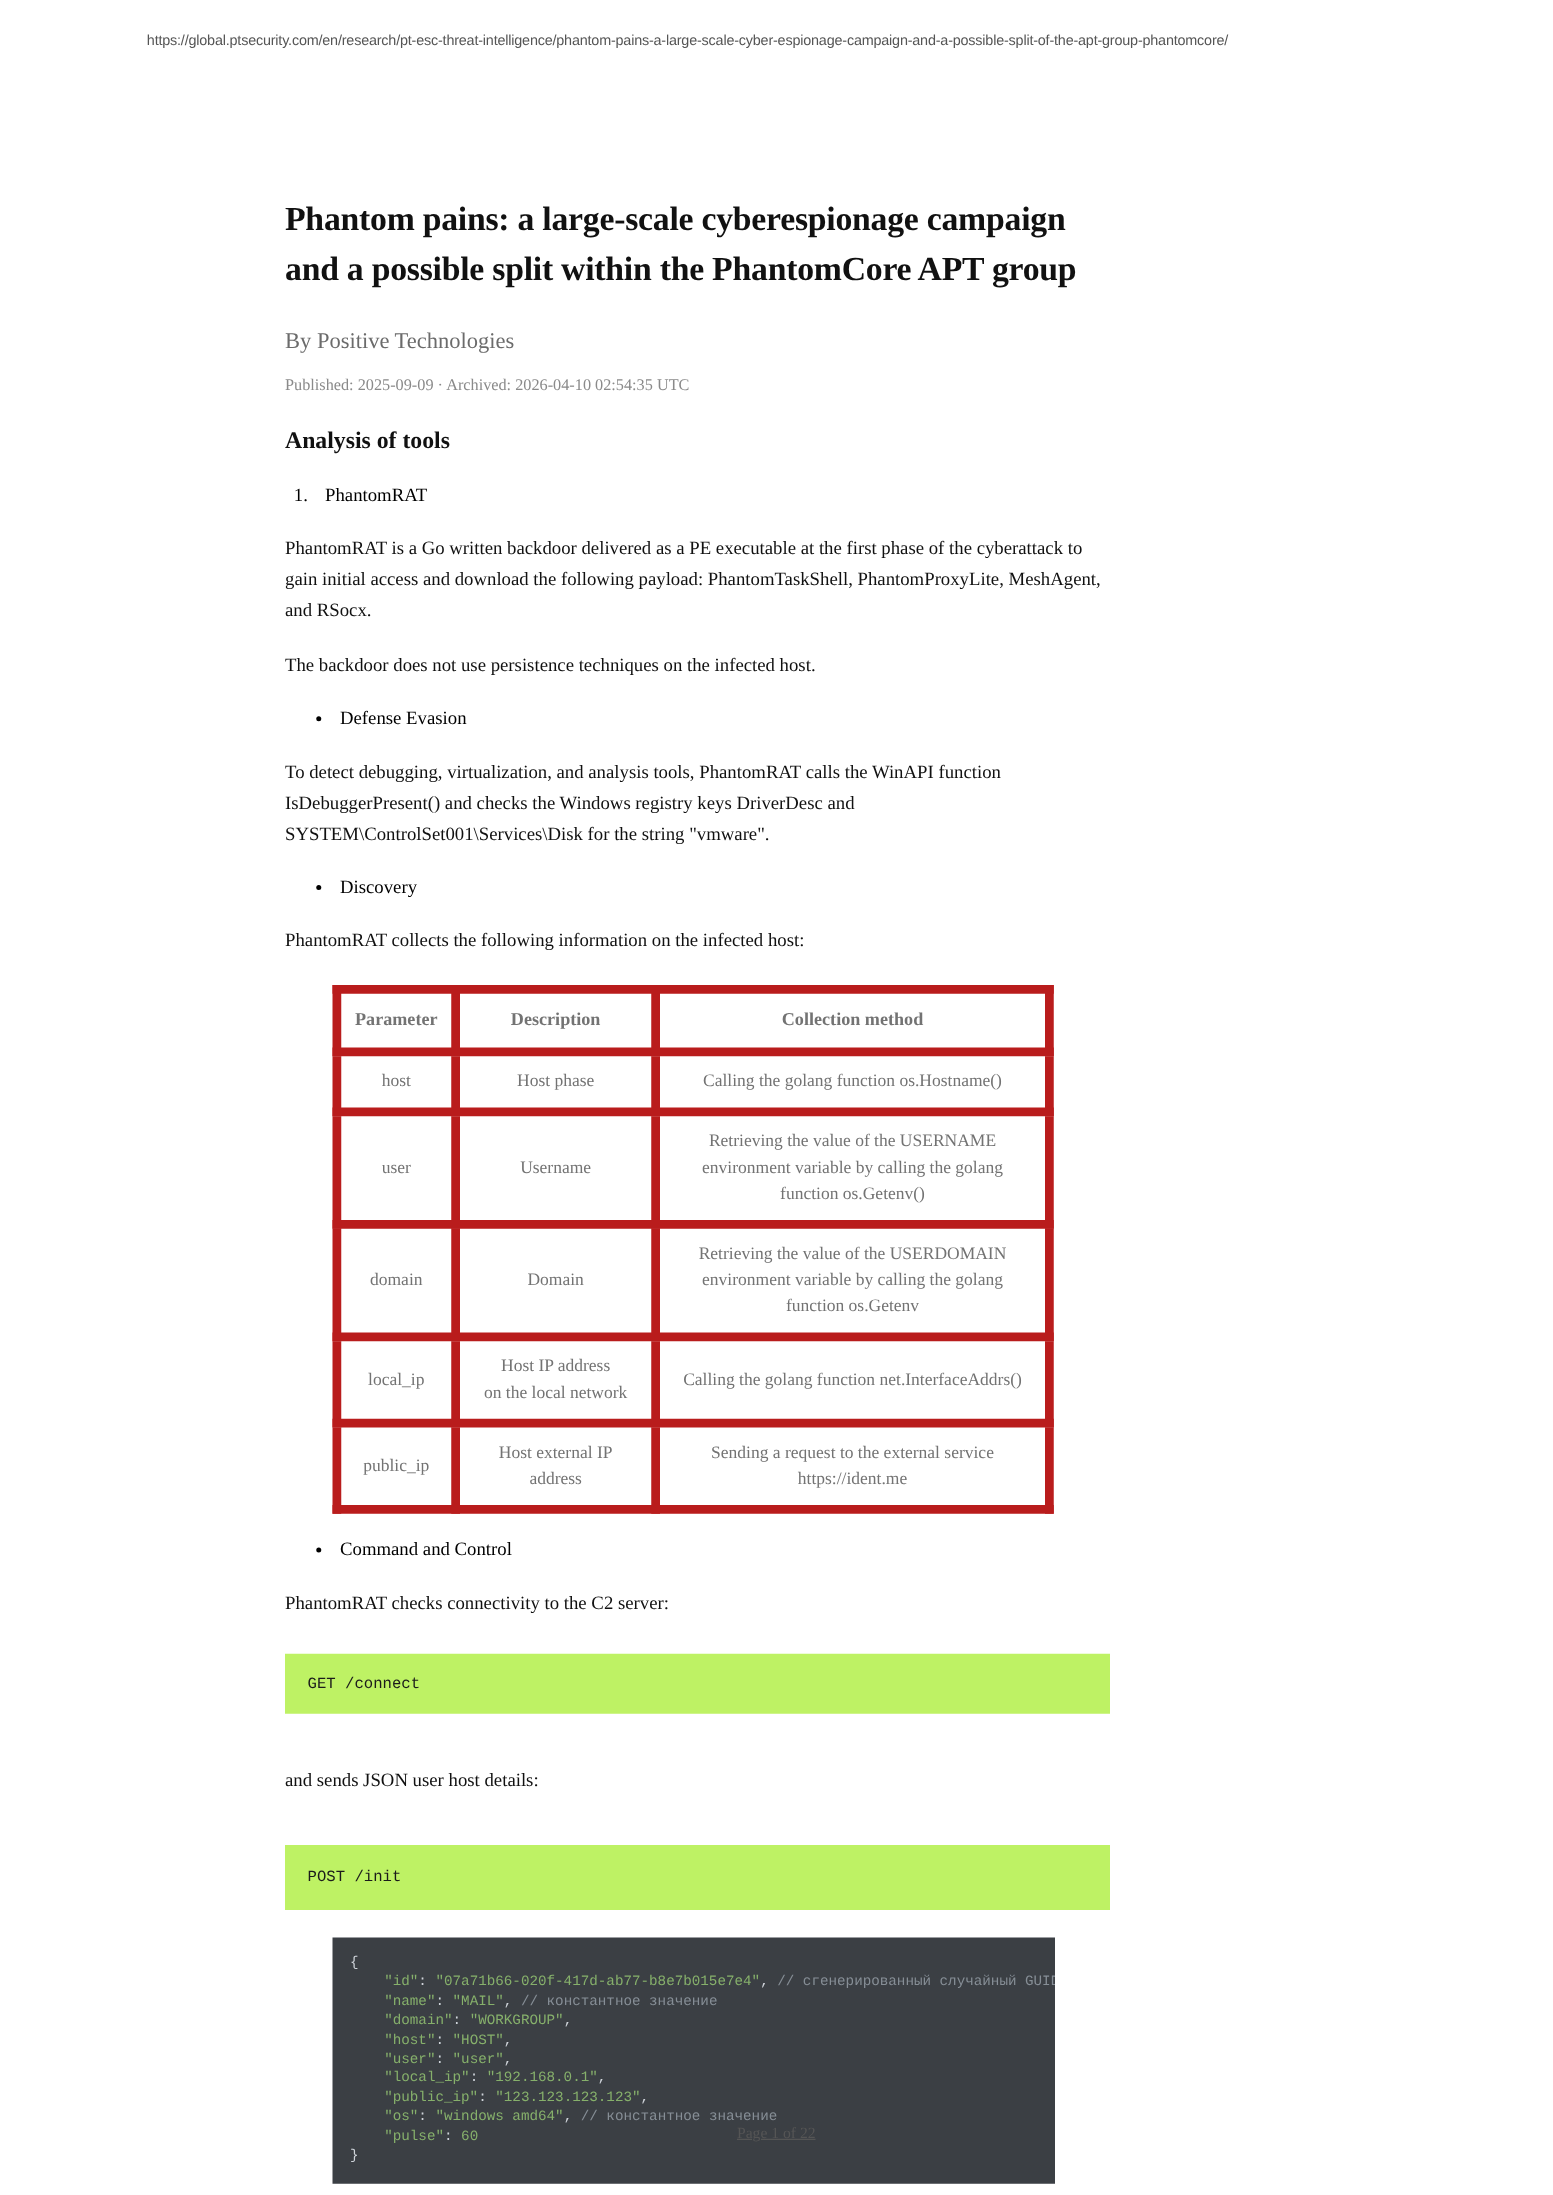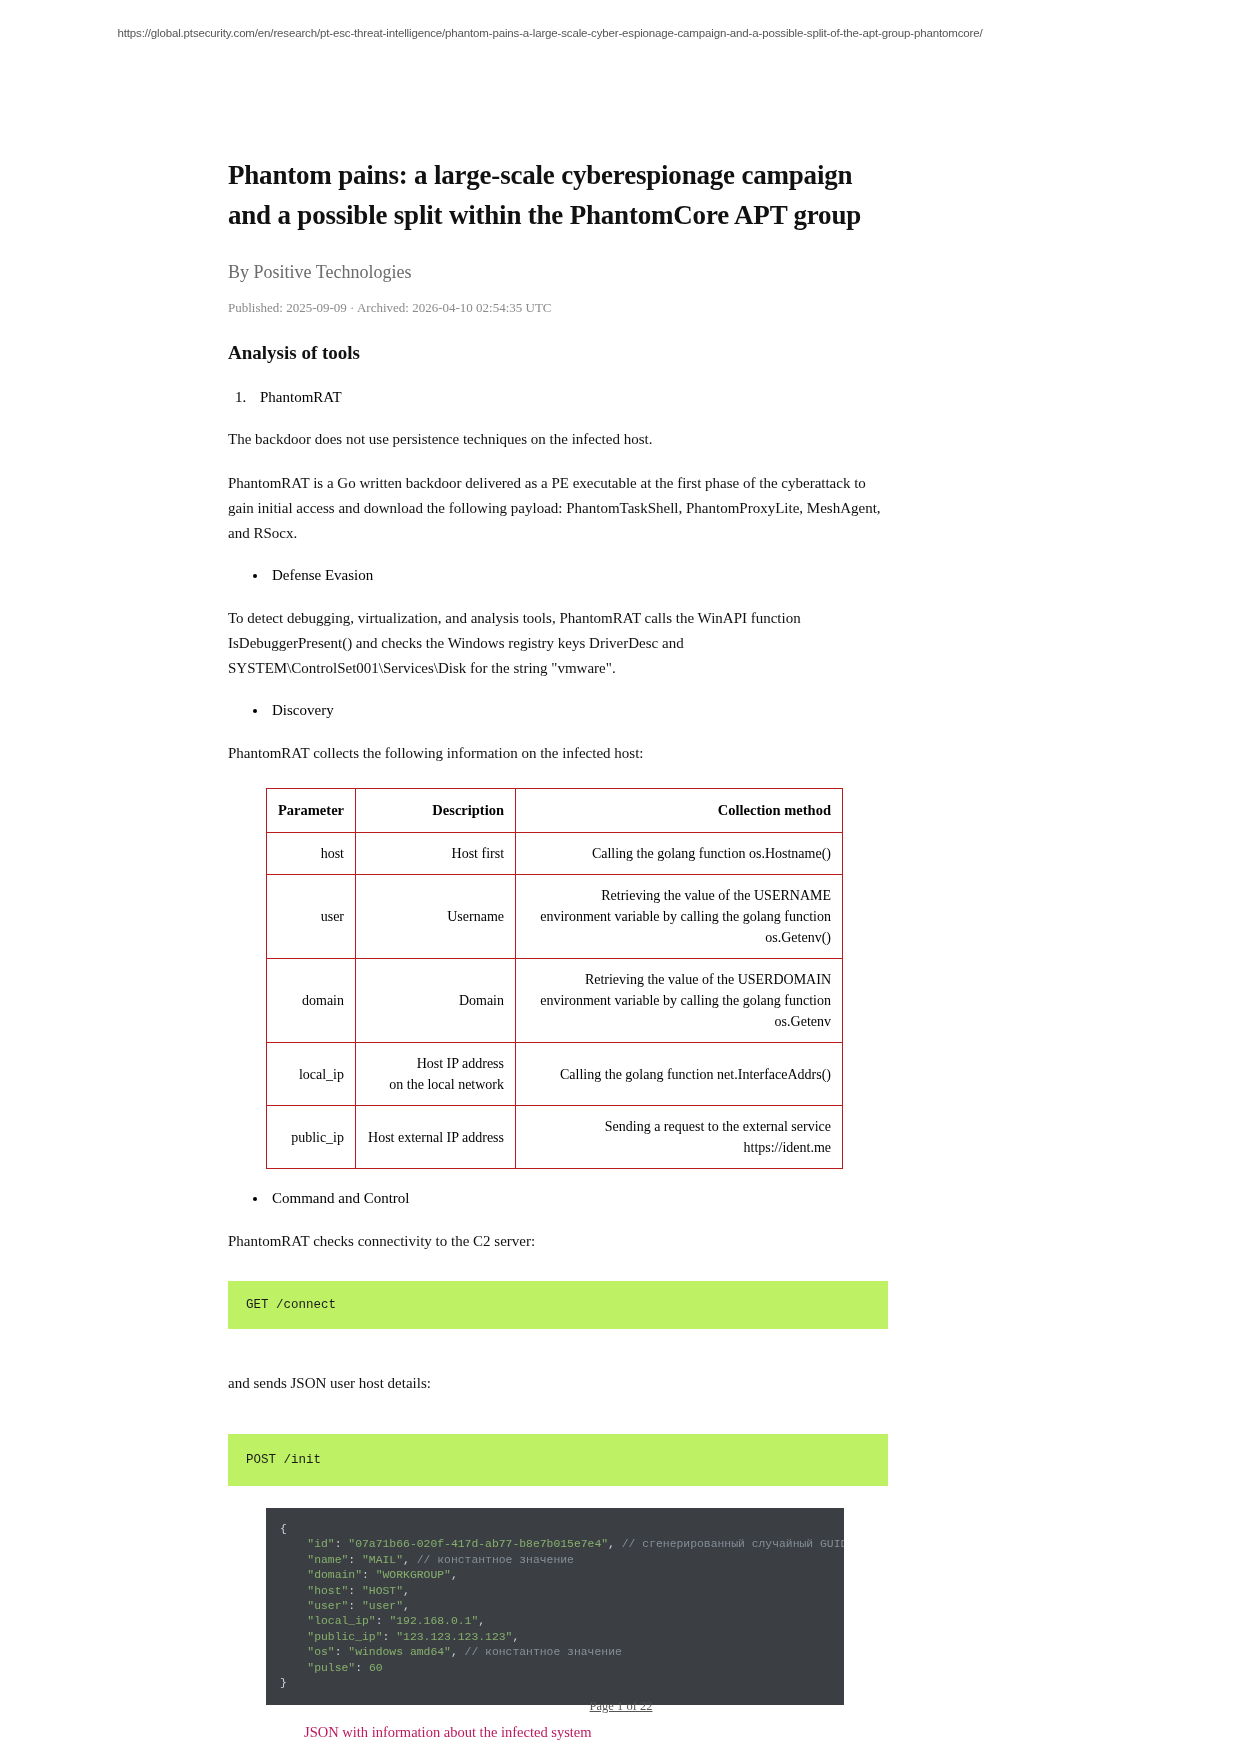--- a/index.html
+++ b/index.html
@@ -97,26 +97,26 @@
   ul.bullets li { padding-left: 4px; }
 
   table.data-table {
     border-collapse: collapse;
     margin: 22px 0 0 38px;
     width: 577px;
     font-size: 14px;
   }
   table.data-table th,
   table.data-table td {
-    border: 1px solid #b91c1c;
+    border: 7px solid #b91c1c;
     padding: 10px 11px;
-    text-align: right;
+    text-align: center;
     vertical-align: middle;
     line-height: 21px;
-    color: #000000;
+    color: #737373;
   }
   table.data-table th {
     font-weight: bold;
     font-size: 14.5px;
     padding-top: 11px;
     padding-bottom: 11px;
   }
   table.data-table td.col-param { width: 80px; }
   table.data-table td.col-desc,
   table.data-table th.col-desc { width: 160px; }
@@ -186,23 +186,23 @@
     <div class="byline">By Positive Technologies</div>
 
     <div class="meta">Published: 2025-09-09 · Archived: 2026-04-10 02:54:35 UTC</div>
 
     <h2 class="section-title">Analysis of tools</h2>
 
     <ol class="num-list">
       <li>PhantomRAT</li>
     </ol>
 
+    <p class="body-text">PhantomRAT is a Go written backdoor delivered as a PE executable at the first phase of the cyberattack to gain initial access and download the following payload: PhantomTaskShell, PhantomProxyLite, MeshAgent, and RSocx.</p>
+
     <p class="body-text">The backdoor does not use persistence techniques on the infected host.</p>
-
-    <p class="body-text">PhantomRAT is a Go written backdoor delivered as a PE executable at the first phase of the cyberattack to gain initial access and download the following payload: PhantomTaskShell, PhantomProxyLite, MeshAgent, and RSocx.</p>
 
     <ul class="bullets">
       <li>Defense Evasion</li>
     </ul>
 
     <p class="body-text">To detect debugging, virtualization, and analysis tools, PhantomRAT calls the WinAPI function IsDebuggerPresent() and checks the Windows registry keys DriverDesc and SYSTEM\ControlSet001\Services\Disk for the string "vmware".</p>
 
     <ul class="bullets">
       <li>Discovery</li>
     </ul>
@@ -213,21 +213,21 @@
       <thead>
         <tr>
           <th class="col-param">Parameter</th>
           <th class="col-desc">Description</th>
           <th>Collection method</th>
         </tr>
       </thead>
       <tbody>
         <tr>
           <td class="col-param">host</td>
-          <td class="col-desc">Host first</td>
+          <td class="col-desc">Host phase</td>
           <td>Calling the golang function os.Hostname()</td>
         </tr>
         <tr>
           <td class="col-param">user</td>
           <td class="col-desc">Username</td>
           <td>Retrieving the value of the USERNAME environment variable by calling the golang function os.Getenv()</td>
         </tr>
         <tr>
           <td class="col-param">domain</td>
           <td class="col-desc">Domain</td>

